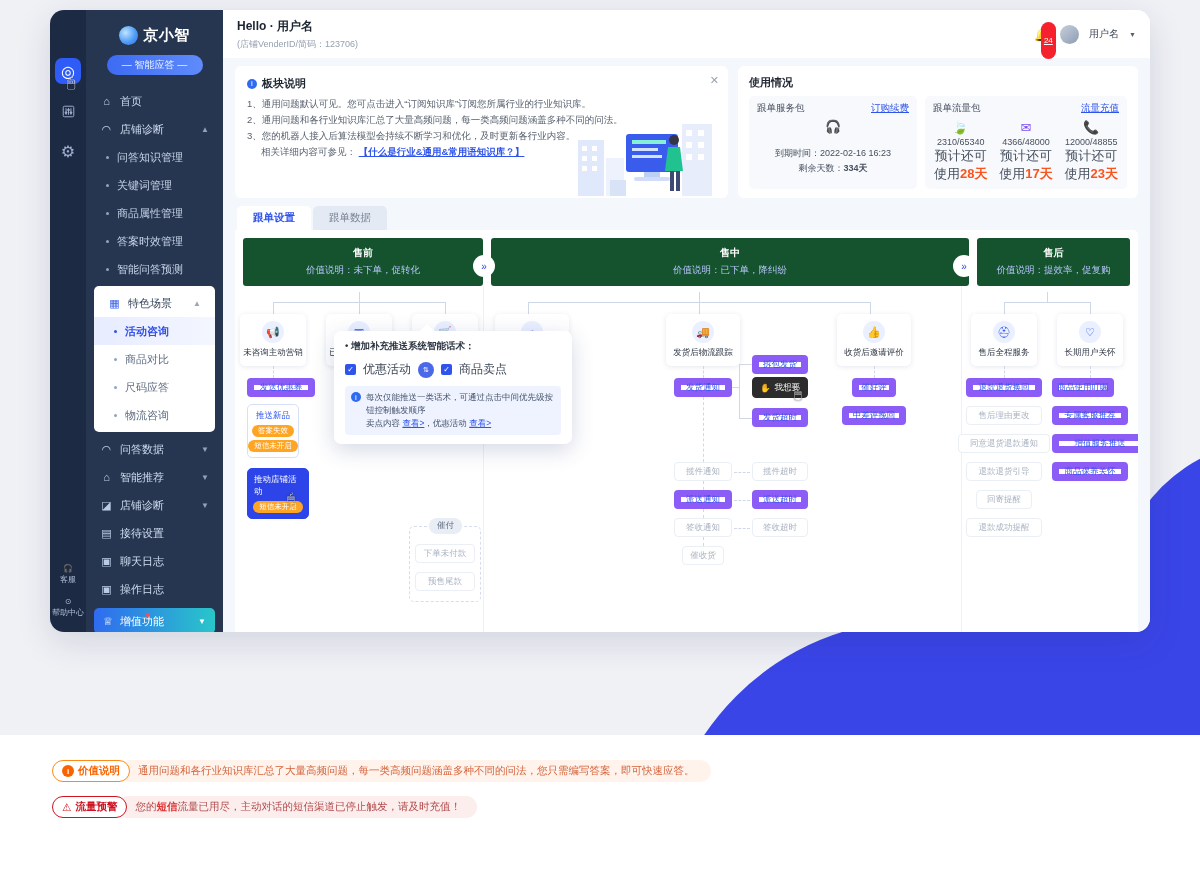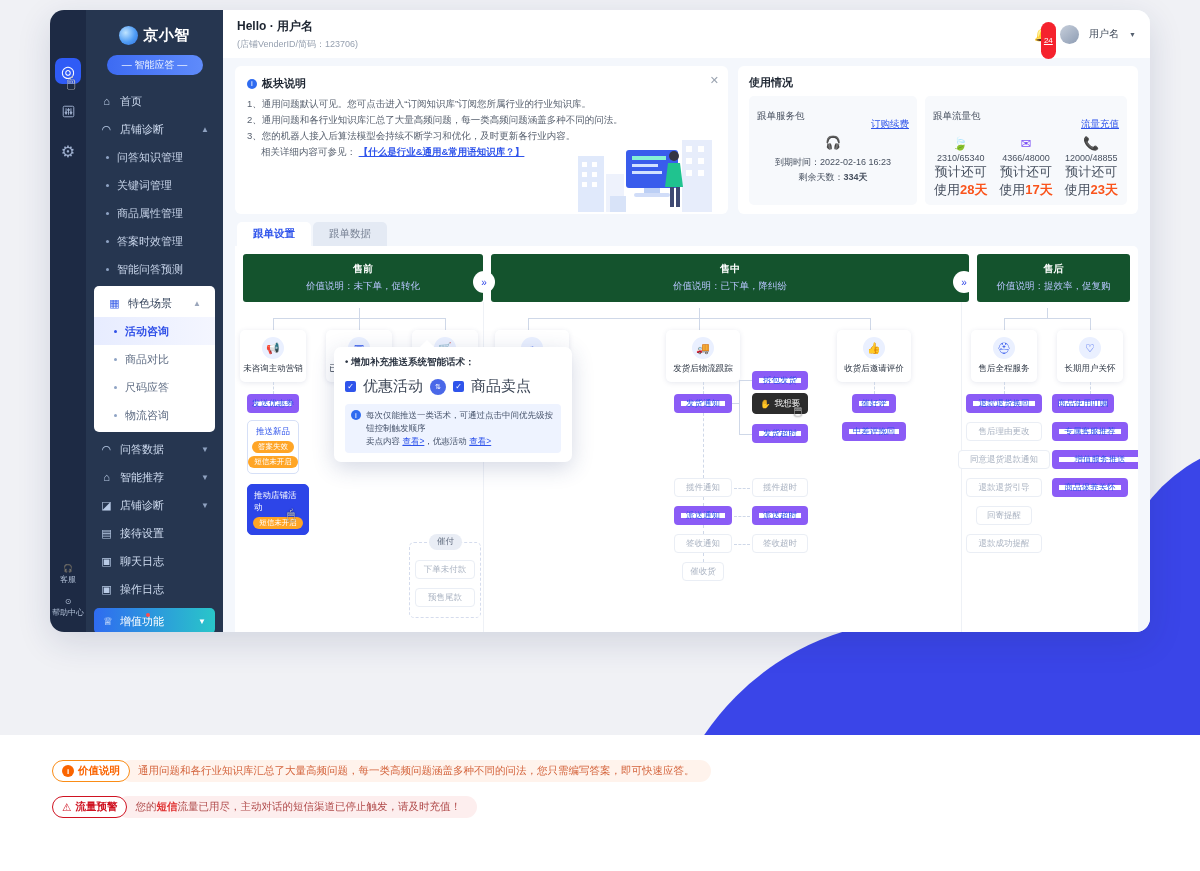--- a/index.html
+++ b/index.html
@@ -133,21 +133,21 @@
   .notice-line .lnk{ color:#2f54eb; text-decoration:underline; font-weight:bold;}
   .notice-close{ position:absolute; right:9px; top:8px; font-size:11px; color:#9aa3b0;}
   .notice-art{ position:absolute; right:8px; bottom:0; width:150px; height:88px; opacity:.95;}
 
   
   .usage{ width:400px; flex:0 0 400px; padding:9px 11px;}
   .usage-title{ font-size:11px; font-weight:bold; color:#1f2733; margin-bottom:6px;}
   .usage-body{ display:flex; gap:8px;}
   .usage-box{ background:#f7f9fc; border-radius:5px; padding:6px 8px;}
   .ub-head{ display:flex; align-items:center; font-size:9.5px; color:#47505f;}
-  .ub-head .lk{ margin-left:auto; color:#2f54eb; text-decoration:underline;margin-top:16px;}
+  .ub-head .lk{ margin-left:auto; color:#2f54eb; text-decoration:underline;}
   .ub-metrics{ display:flex; gap:10px; margin-top:4px;}
   .metric{ flex:1; text-align:center;}
   .metric .mi{ font-size:13px; line-height:18px;}
   .metric .m1{ font-size:9px; color:#47505f;}
   .metric .m2{ font-size:13px; color:#47505f;}
   .metric .m2 b{ color:#fa541c;}
   .pkg{ width:168px; flex:0 0 168px;}
   .flow{ flex:1; min-width:0;}
 
   
@@ -227,21 +227,21 @@
 
   
   .popover{
     position:absolute; background:#fff; border-radius:7px; padding:9px 11px 9px;
     box-shadow:0 6px 22px rgba(40,60,120,.20); width:238px; z-index:20;
   }
   .pop-title{ font-size:9.5px; color:#2b3442; font-weight:bold; margin-bottom:8px;}
   .pop-row{ display:flex; align-items:center; gap:7px; margin-bottom:8px;}
   .cbx{ width:11px;height:11px;border-radius:2px;background:#2f54eb; color:#fff;
     display:flex;align-items:center;justify-content:center; font-size:8px; flex:0 0 11px;}
-  .pop-lbl{ font-size:15px; color:#3c4656;}
+  .pop-lbl{ font-size:12px; color:#3c4656;}
   .prio{ width:16px;height:16px;border-radius:50%;background:#4a68e8;color:#fff;
     display:flex;align-items:center;justify-content:center;font-size:7px; flex:0 0 16px;}
   .pop-note{
     background:#eef3ff; border-radius:4px; padding:5px 6px; display:flex; gap:5px;
     font-size:8.5px; color:#4a5costs; color:#46536b; line-height:13px;
   }
   .pop-note .lnk{ color:#2f54eb; text-decoration:underline;}
   .pop-arrow{
     position:absolute; top:-5px; left:88px; width:10px;height:10px; background:#fff; transform:rotate(45deg);
   }
@@ -476,21 +476,21 @@
         <div class="card usage">
           <div class="usage-title">使用情况</div>
           <div class="usage-body">
             <div class="usage-box pkg">
               <div class="ub-head">
                 <span>跟单服务包</span>
                 <span class="lk">订购续费</span>
               </div>
               <div style="text-align:center;margin-top:4px;">
                 <div style="font-size:13px;color:#4a5fd0;">🎧</div>
-                <div class="m1" style="font-size:9px;color:#47505f;margin-top:6px;">
+                <div class="m1" style="font-size:9px;color:#47505f;margin-top:13px;">
                   <span>到期时间：</span><span>2022-02-16 16:23</span>
                 </div>
                 <div class="m2" style="font-size:9px;color:#47505f;margin-top:2px;">
                   <span>剩余天数：</span><b>334天</b>
                 </div>
               </div>
             </div>
             <div class="usage-box flow">
               <div class="ub-head">
                 <span>跟单流量包</span>
@@ -567,21 +567,21 @@
             </div>
             <div class="node" style="left:169px; top:28px;">
               <div class="ni">🛒</div>
               <div class="nl">访问后促成下单</div>
             </div>
 
             <div class="vline" style="left:30px; top:80px; height:12px;"></div>
             <div class="vline" style="left:116px; top:80px; height:12px;"></div>
             <div class="vline" style="left:202px; top:80px; height:12px;"></div>
 
-            <div class="chip on" style="left:4px; top:92px; width:52px;">发送优惠券</div>
+            <div class="chip on" style="left:4px; top:92px; width:68px;">发送优惠券</div>
 
             <div class="boxcard on" style="left:4px; top:118px; width:52px;">
               <div class="bc-title">推送新品</div>
               <div class="tagpill">答案失效</div>
               <div class="tagpill">短信未开启</div>
             </div>
 
             <div class="boxcard solid" style="left:4px; top:182px; width:62px;">
               <div class="bc-title">推动店铺活动</div>
               <div class="tagpill">短信未开启</div>

